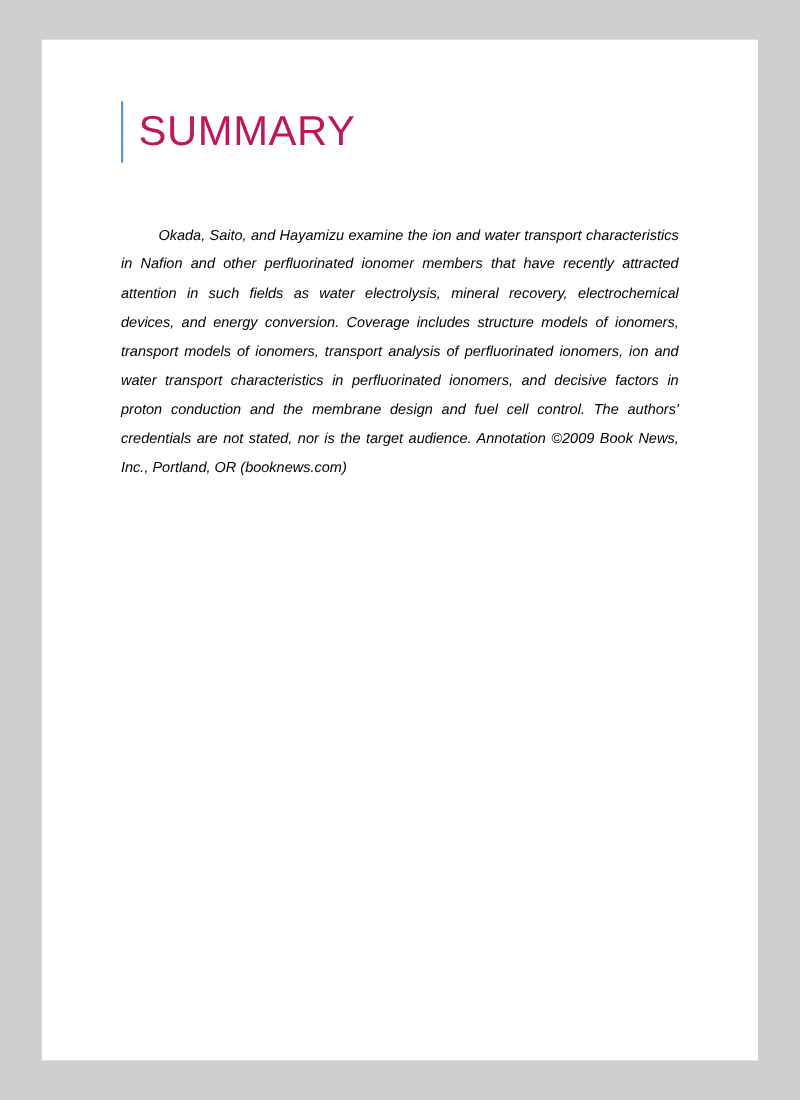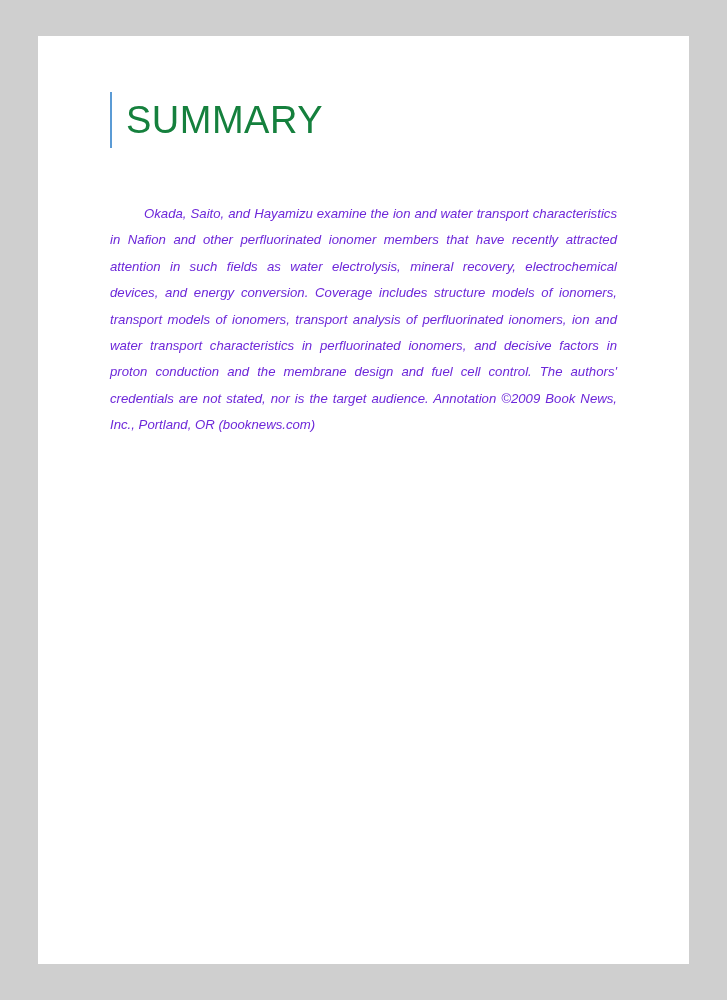--- a/index.html
+++ b/index.html
@@ -48,31 +48,31 @@
     height: 56px;
     background: #5b9bd5;
     margin-right: 14px;
     flex: 0 0 auto;
   }
   .heading-text {
     font-family: "Liberation Sans", sans-serif;
     font-size: 38px;
     font-weight: 400;
     letter-spacing: 0.5px;
-    color: #15803d;
+    color: #be185d;
     line-height: 1;
     white-space: nowrap;
   }
   .summary-body {
     margin-top: 50px;
     font-family: "Liberation Sans", sans-serif;
     font-style: italic;
     font-size: 13.2px;
     line-height: 2.0;
-    color: #6d28d9;
+    color: #000000;
     text-align: justify;
     text-justify: inter-word;
     text-indent: 34px;
     width: 507px;
   }
 </style>
 </head>
 <body>
 
 <div class="page-canvas">

